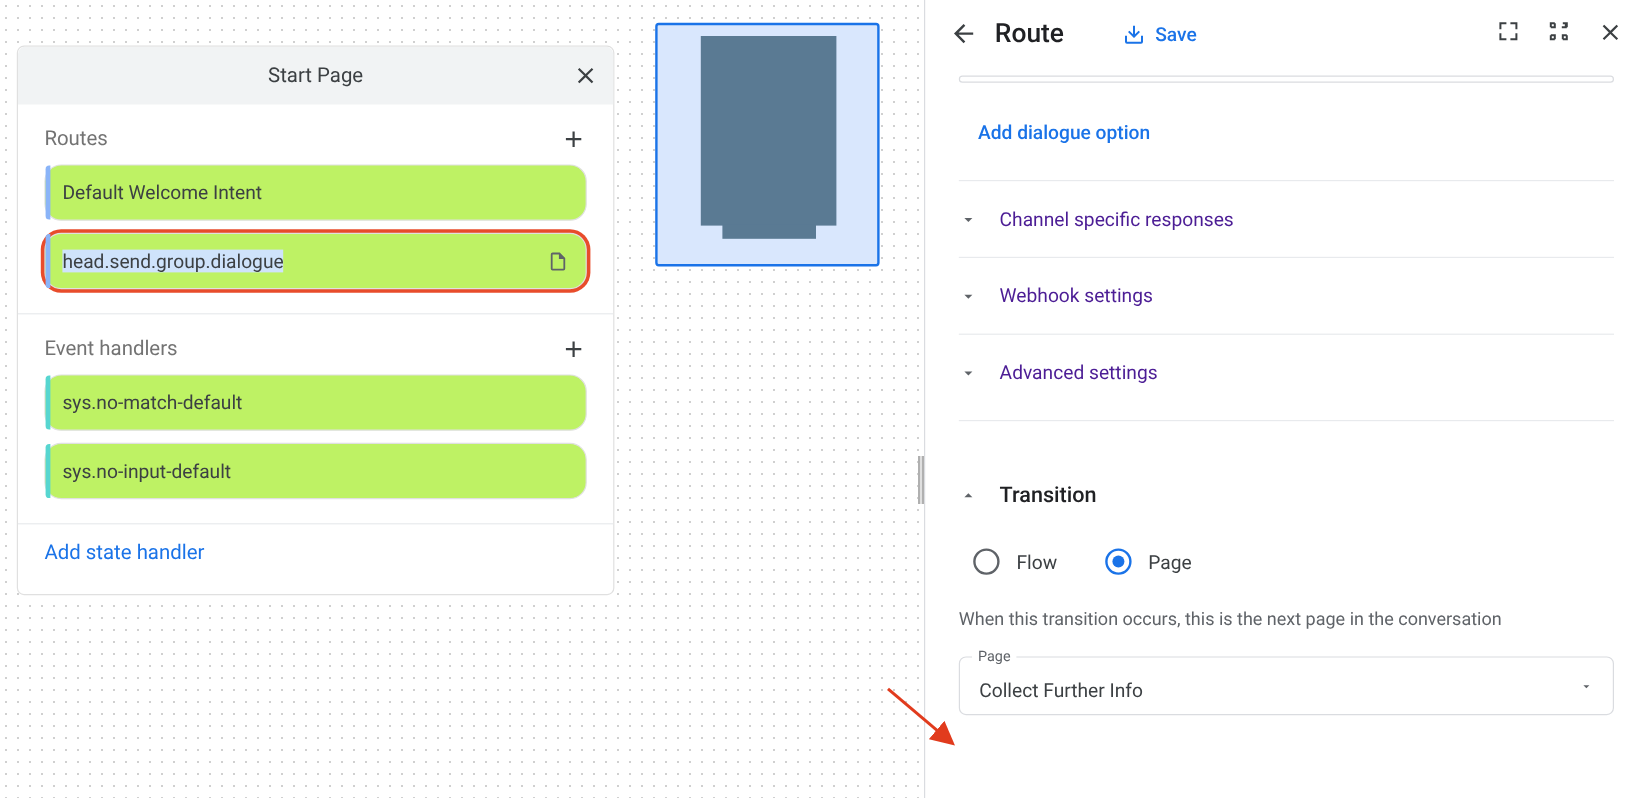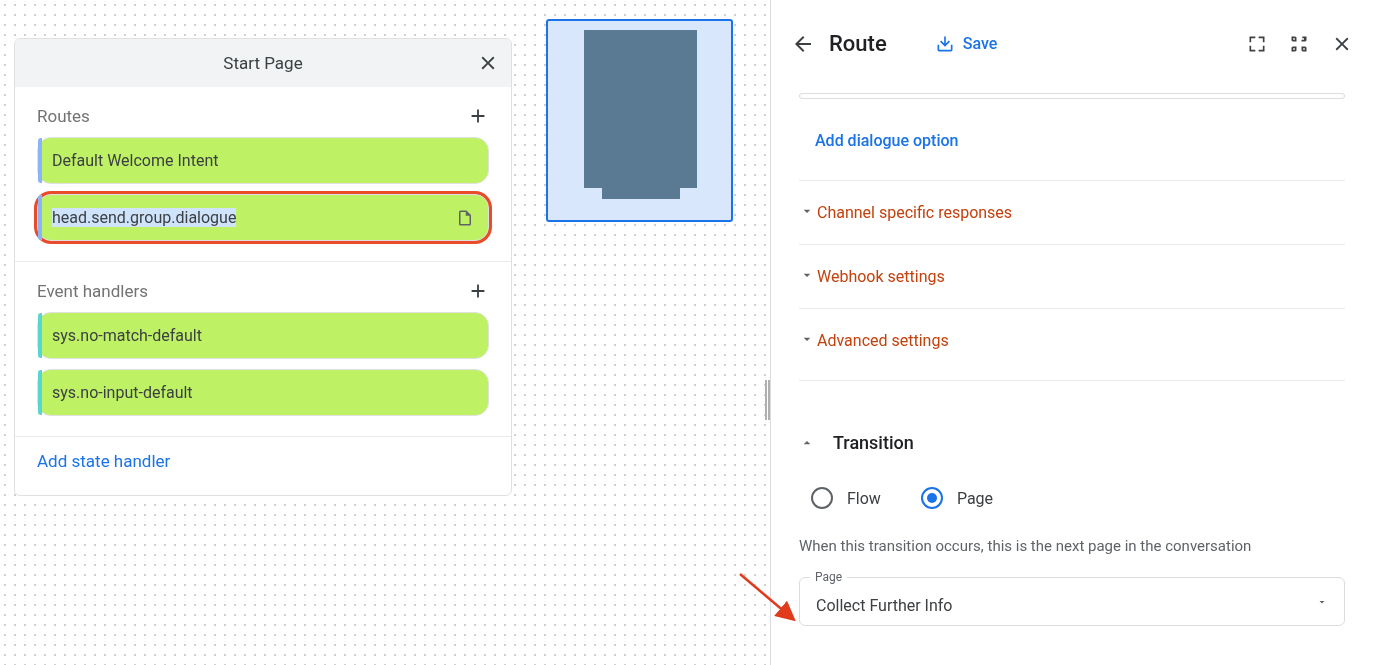--- a/index.html
+++ b/index.html
@@ -144,22 +144,21 @@
     top: 0;
     width: 603px;
     height: 665px;
     background: #fff;
     border-left: 1px solid #dadce0;
     z-index: 3;
     overflow-y: auto;
   }
   .panel-header {
     display: flex;
-    align-items: center;
-    padding: 31px 20px;
+    padding: 16px 20px;
     gap: 8px;
   }
   .panel-header .title {
     font-size: 22px;
     font-weight: 500;
     color: #202124;
     margin-left: 6px;
   }
   .panel-header .save {
     color: #1a73e8;
@@ -181,25 +180,26 @@
     margin: 6px 0 22px 0;
   }
   .link-action {
     color: #1a73e8;
     font-size: 16px;
     font-weight: 500;
     padding: 10px 16px 30px 16px;
   }
   .acc-row {
     display: flex;
-    gap: 2px;
+    align-items: center;
+    gap: 18px;
     padding: 22px 0;
     border-top: 1px solid #e8eaed;
     font-size: 16px;
-    color: #c2410c;
+    color: #4c1d95;
     cursor: pointer;
   }
   .acc-row:first-of-type { border-top: 1px solid #e8eaed; }
   .section-spacer { height: 44px; border-top: 1px solid #e8eaed; margin-top: 8px;}
   .transition-title {
     display: flex;
     align-items: center;
     gap: 18px;
     font-size: 18px;
     font-weight: 500;

